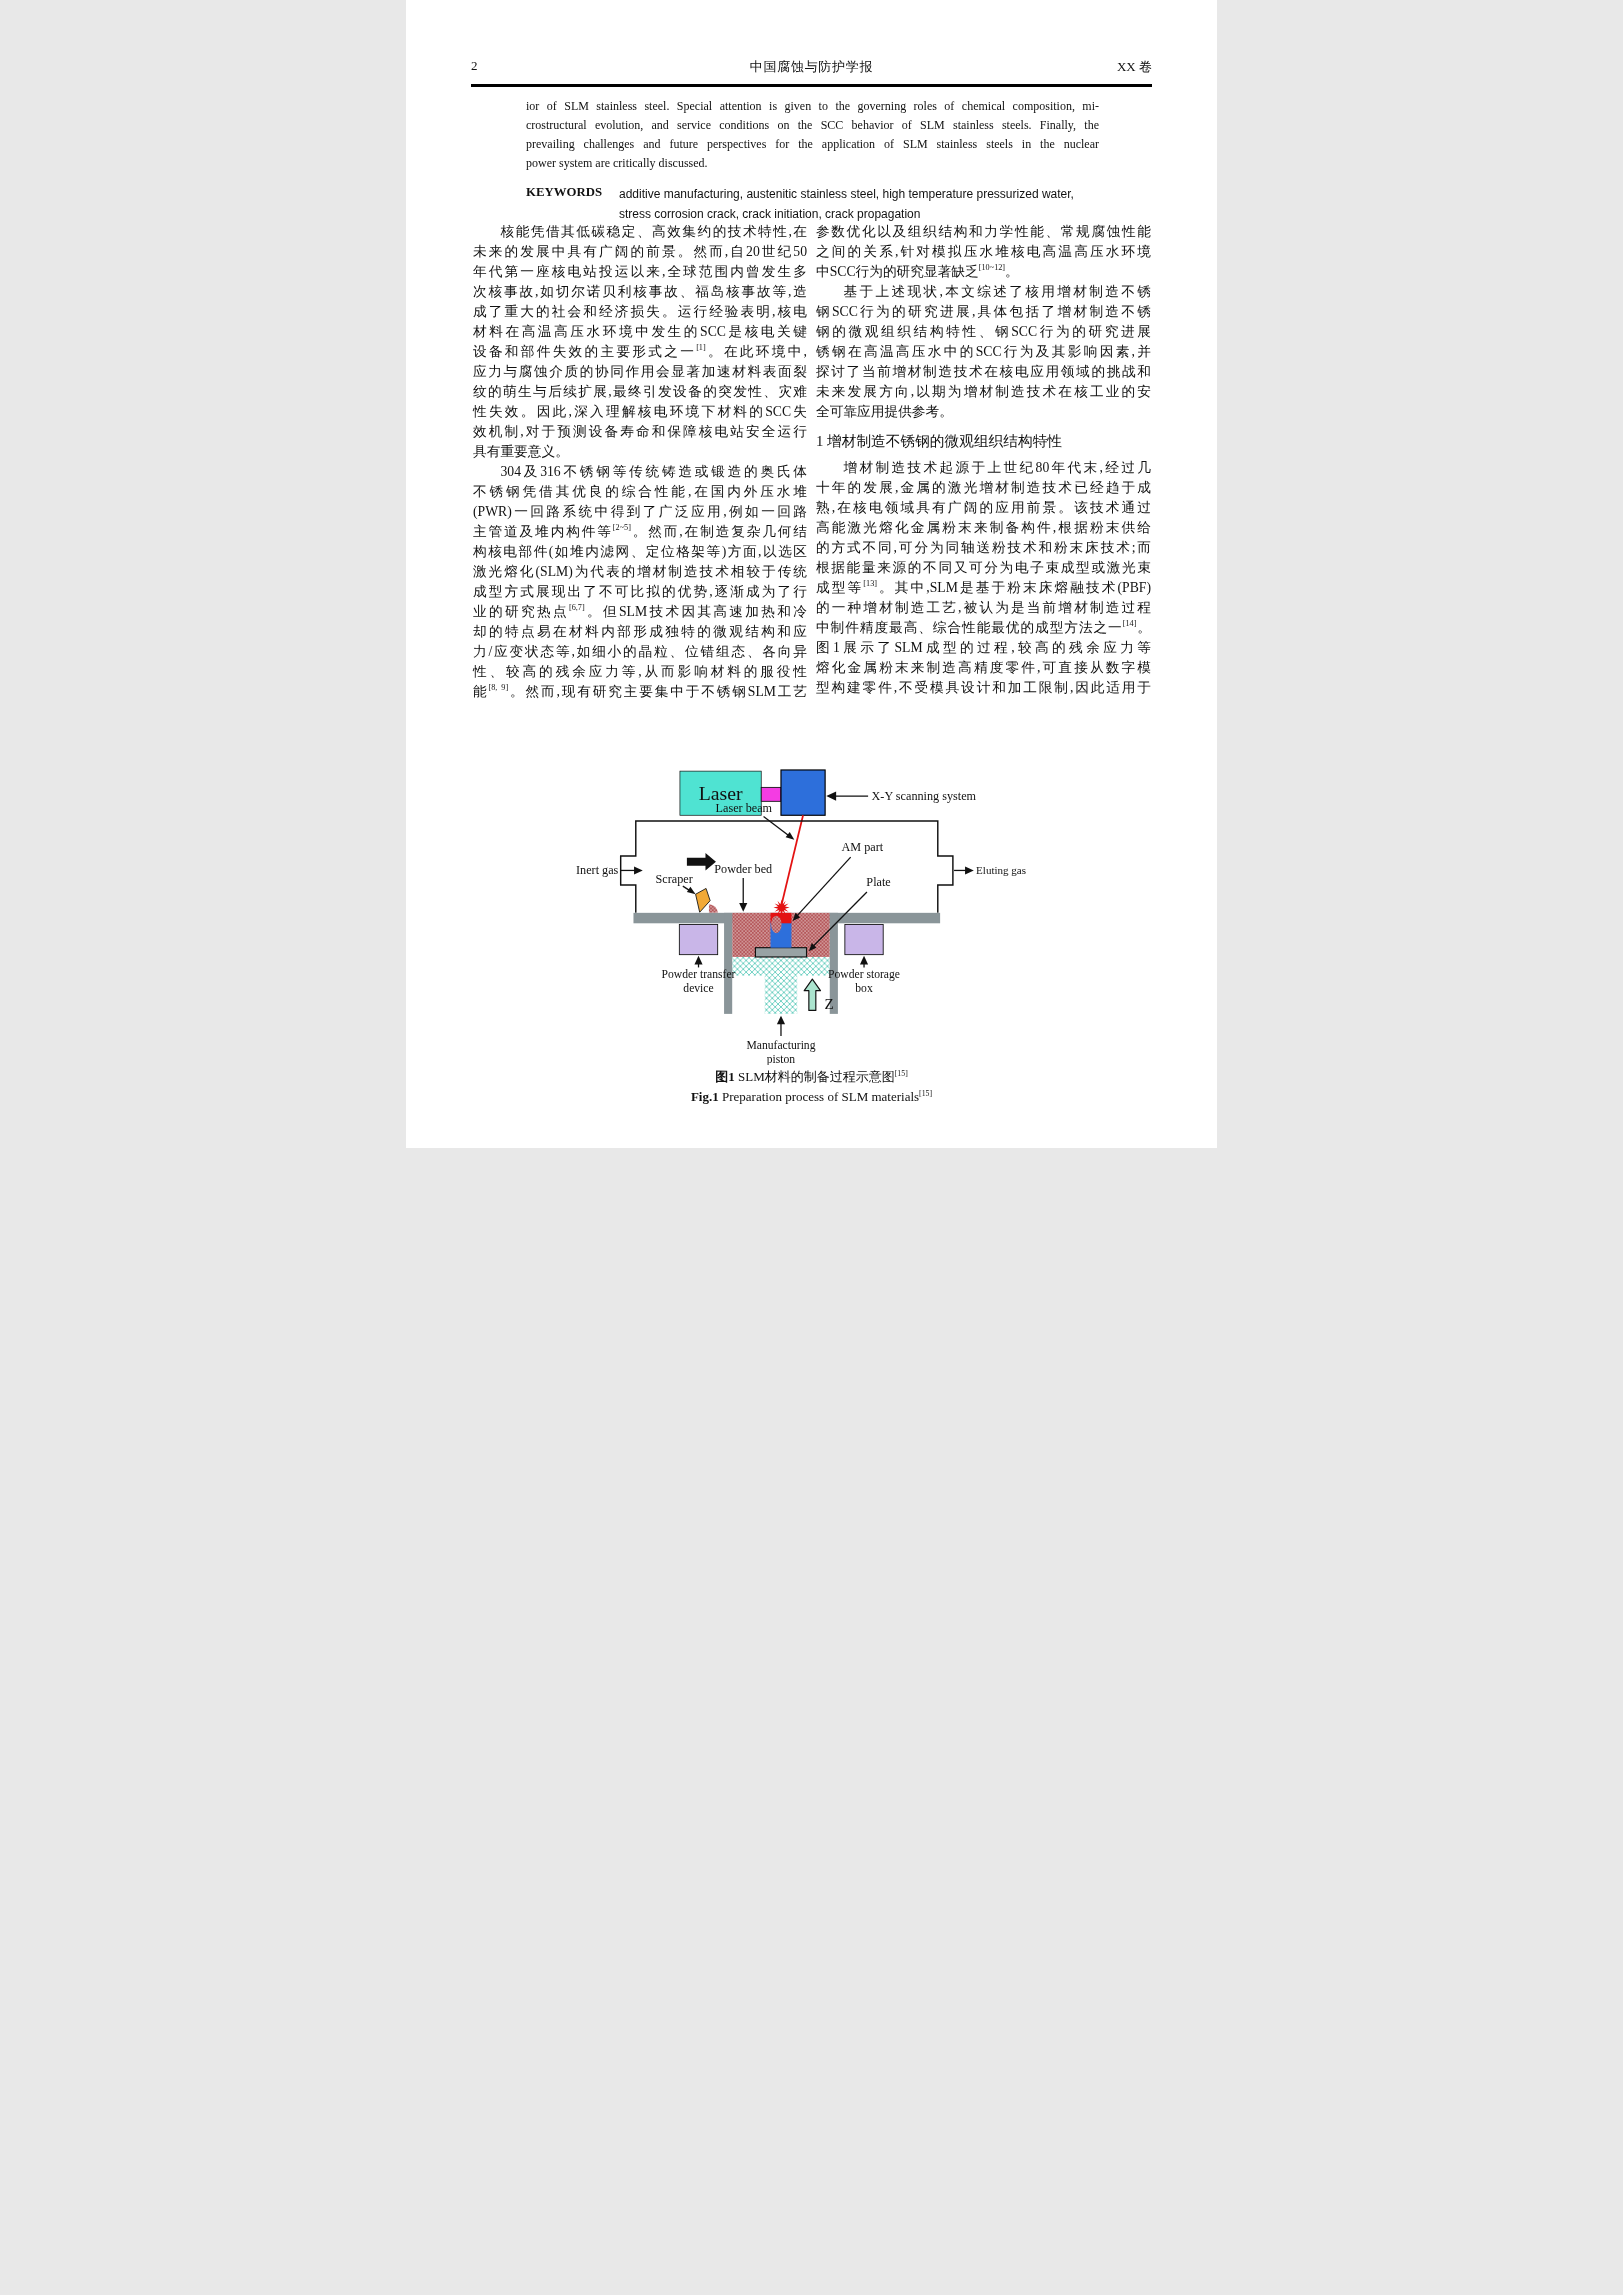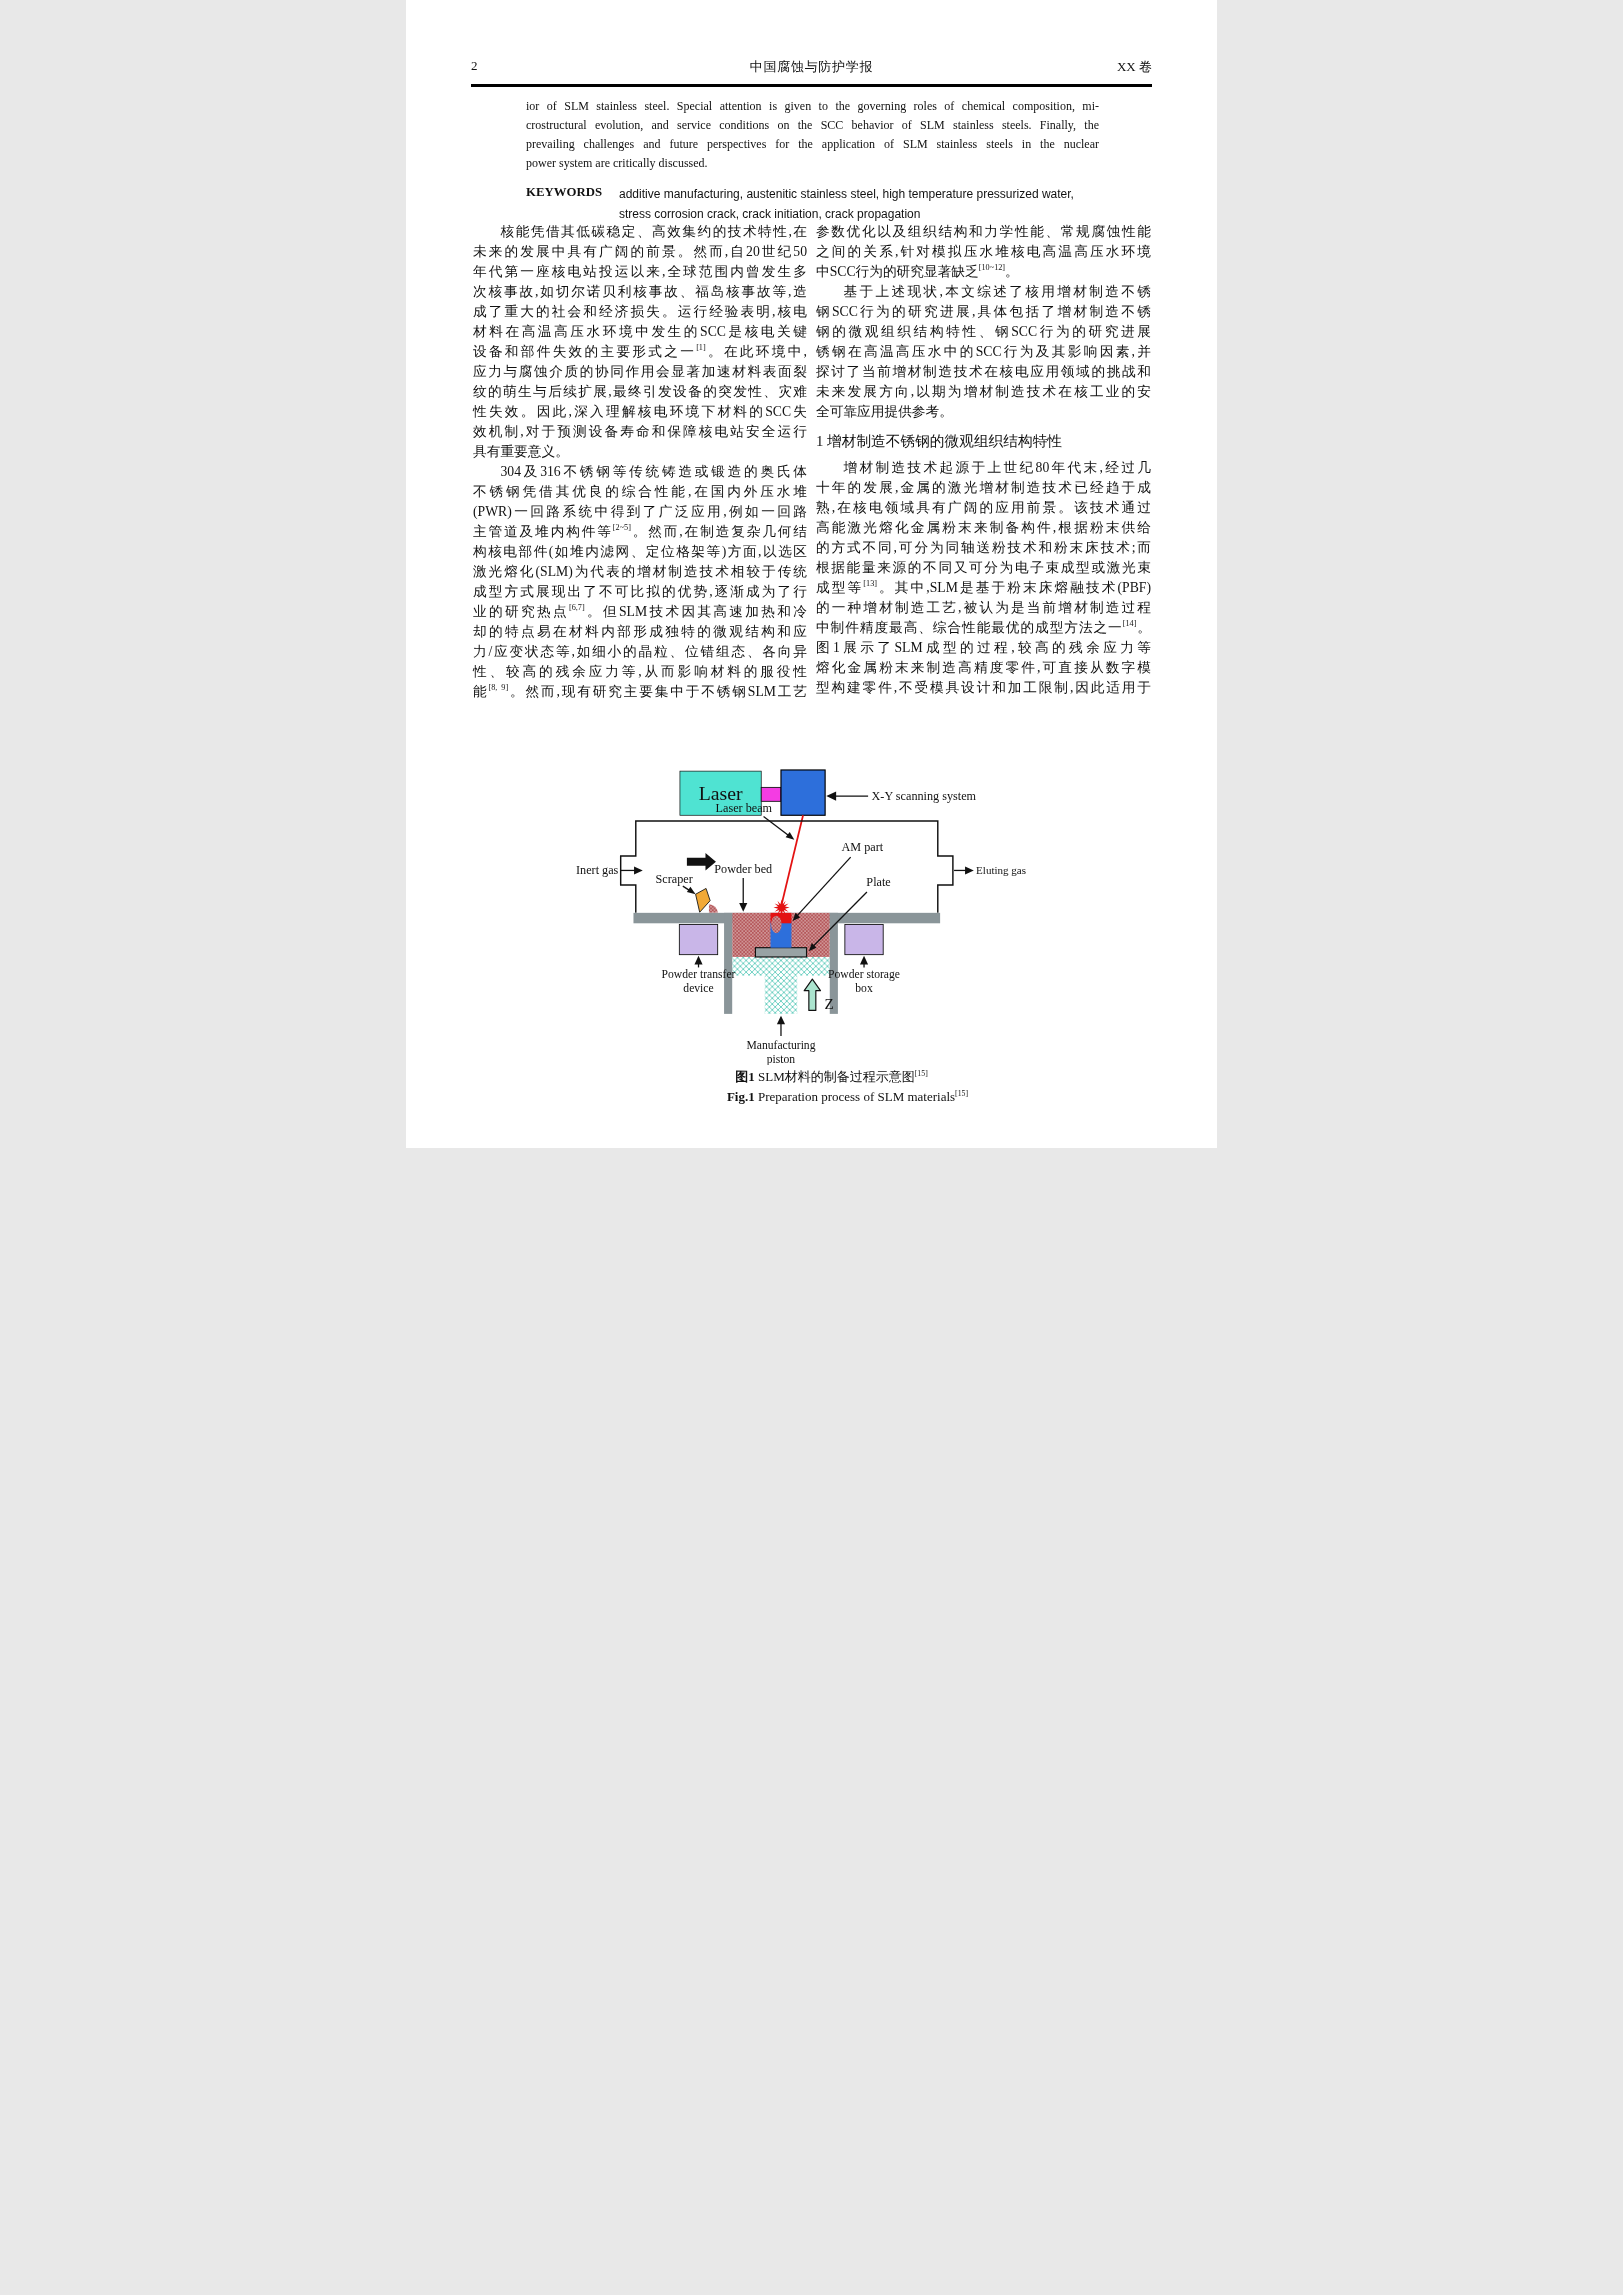--- a/index.html
+++ b/index.html
@@ -24,22 +24,22 @@
   .col{position:absolute;top:222px;width:334px;font-size:13.7px;line-height:20px;}
   #col-left{left:67px;}
   #col-right{left:410px;width:335px;}
   .cl{text-align:justify;text-align-last:justify;}
   .cl.ind{text-indent:27.5px;}
   .cl.end{text-align-last:left;}
   sup{font-size:0.6em;vertical-align:super;line-height:0;}
   #sec-heading{font-weight:normal;font-size:14.7px;margin:8.5px 0 7.9px 0;text-align:left;text-align-last:left;}
   
   #figure-wrap{position:absolute;left:154px;top:763px;width:471px;}
-  #fig-caption-zh{position:absolute;left:0;top:1068px;width:811px;text-align:center;font-size:13px;padding-left:20px;}
-  #fig-caption-en{position:absolute;left:0;top:1089px;width:811px;text-align:center;font-size:13px;padding-left:36px;}
+  #fig-caption-zh{position:absolute;left:0;top:1068px;width:811px;text-align:center;font-size:13px;}
+  #fig-caption-en{position:absolute;left:0;top:1089px;width:811px;text-align:center;font-size:13px;}
   .cap-bold{font-weight:bold;}
   svg text{font-family:"Liberation Serif","DejaVu Serif",serif;fill:#111;}
 </style>
 </head>
 <body>
 
 <div id="page">
 
   <div id="hdr-page">2</div>
   <div id="hdr-title">中国腐蚀与防护学报</div>

